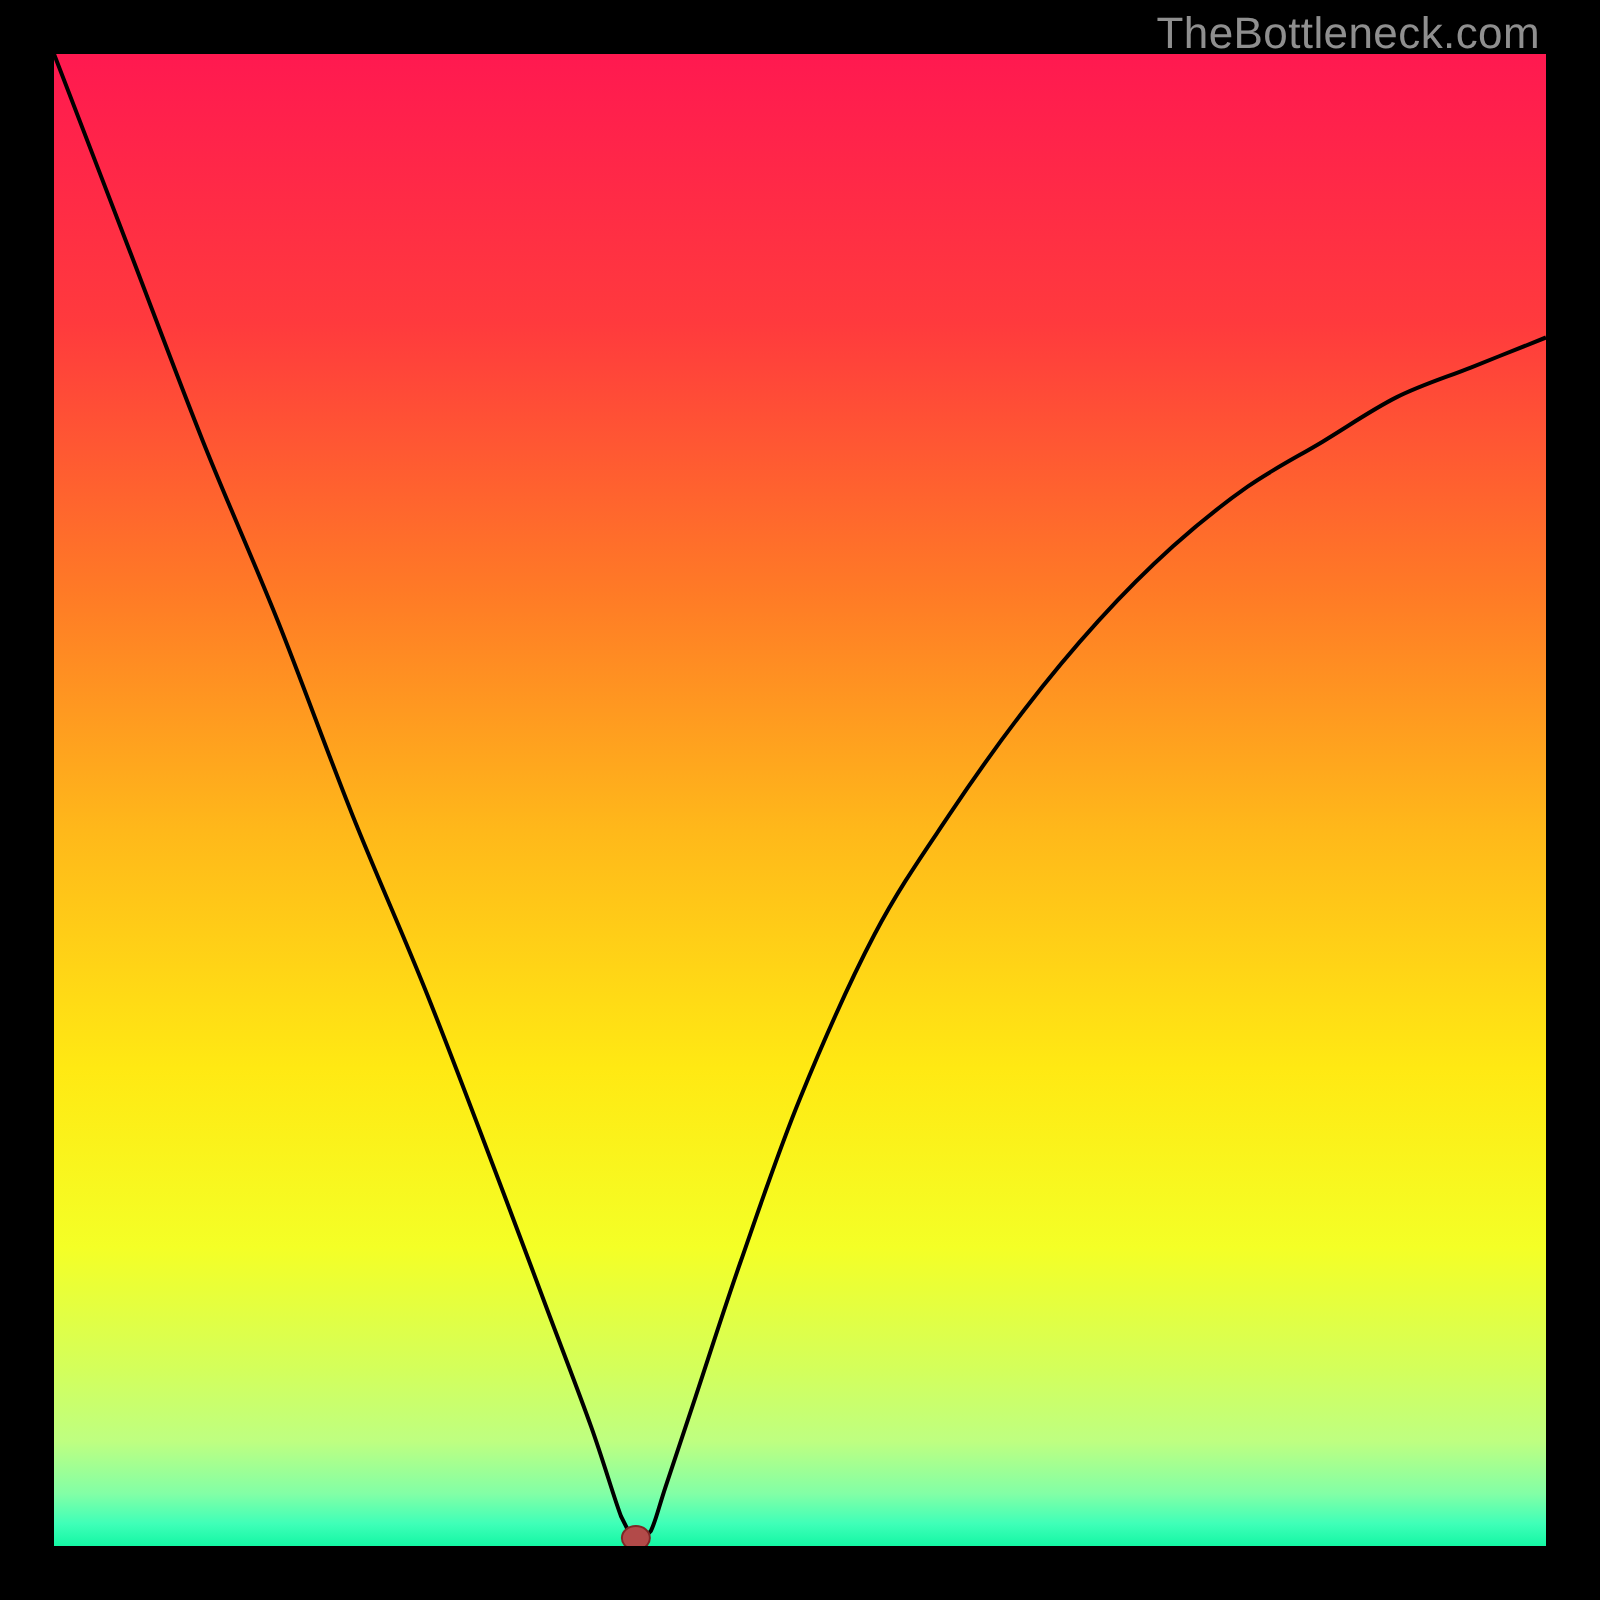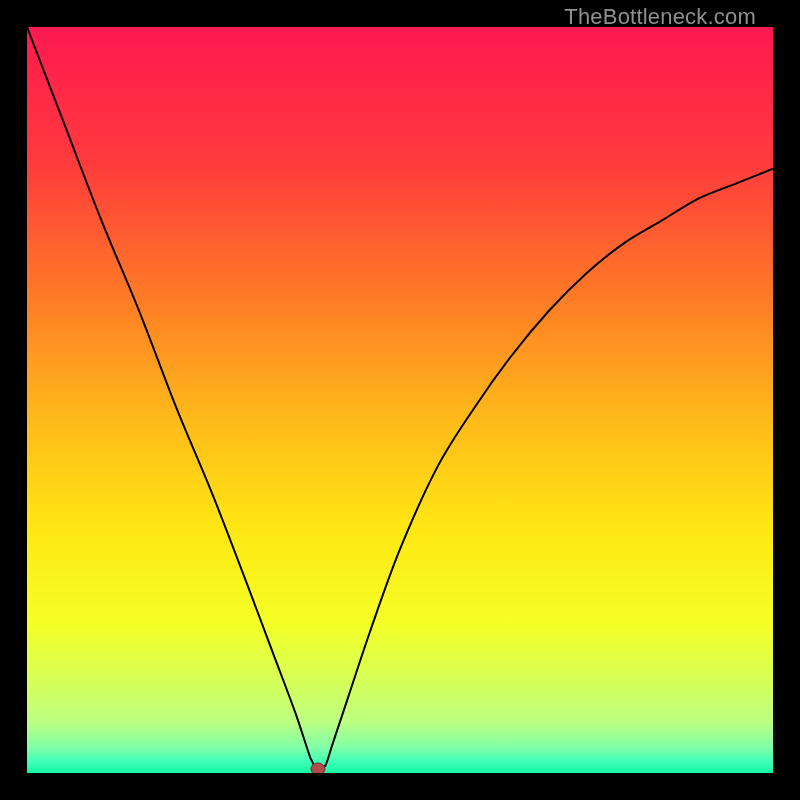--- a/index.html
+++ b/index.html
@@ -21,21 +21,21 @@
     position: absolute;
     left: 27px;
     top: 27px;
     width: 746px;
     height: 746px;
     overflow: hidden;
   }
   .attribution {
     position: absolute;
     top: 4px;
-    right: 44px;
+    right: 30px;
     color: #8f8f8f;
     font-size: 22px;
     letter-spacing: 0.2px;
     font-weight: 500;
   }
   svg {
     display: block;
   }
 </style>
 </head>

